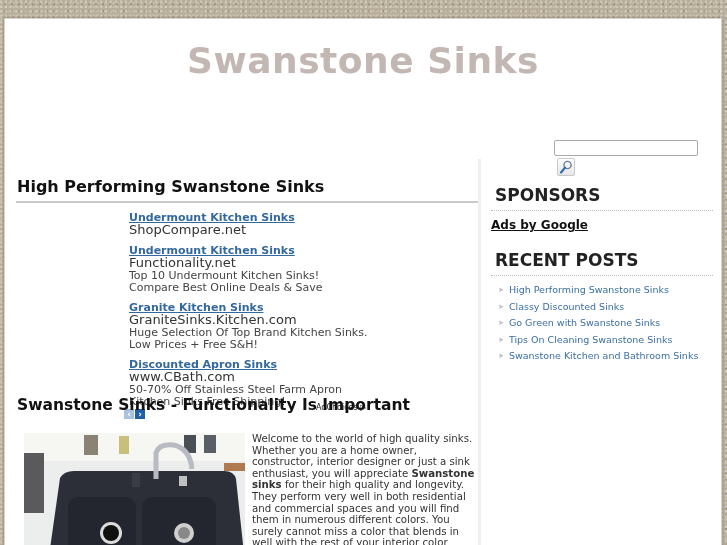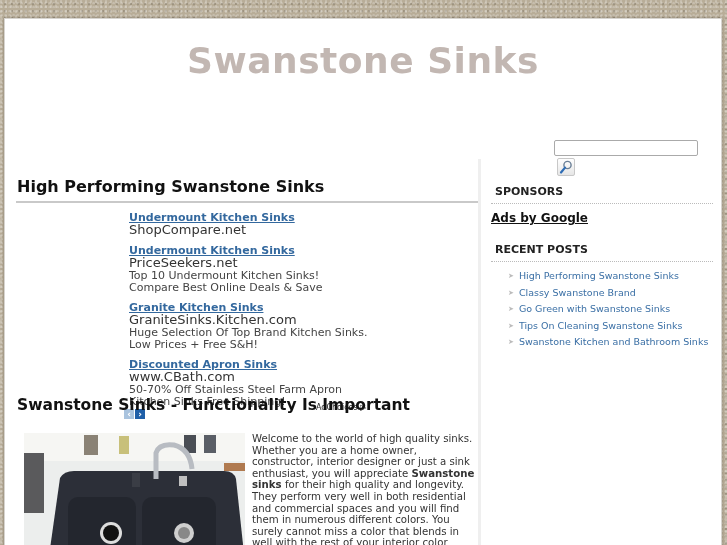--- a/index.html
+++ b/index.html
@@ -46,25 +46,25 @@
   .adnav span{display:inline-block;width:10px;height:10px;margin-right:1px;color:#fff;font-size:9px;line-height:10px;text-align:center;font-weight:bold;}
   .adchoices{position:absolute;left:300px;top:226px;font-size:8px;color:#222;}
   .main h2{position:absolute;top:219px;left:1px;margin:0;font-size:15.5px;font-weight:bold;color:#111;white-space:nowrap;}
   .photo{
     position:absolute;left:8px;top:256px;width:221px;height:130px;overflow:hidden;
     background:#e9eaea;
   }
   .intro{position:absolute;left:236px;top:256px;width:228px;font-size:10.2px;line-height:11.6px;color:#333;}
   .divider{position:absolute;left:473px;top:140px;width:3px;height:400px;background:#efefef;}
   .side{position:absolute;left:486px;top:158px;width:222px;}
-  .side h3{margin:0;font-size:11px;font-weight:bold;color:#222;padding:8px 0 5px 4px;border-bottom:1px dotted #bbb;}
+  .side h3{margin:0;font-size:17px;font-weight:bold;color:#222;padding:8px 0 5px 4px;border-bottom:1px dotted #bbb;}
   .side .abg{display:block;font-size:12px;font-weight:bold;text-decoration:underline;color:#111;margin:7px 0 2px 0;}
   .side .sp a{display:block;font-size:9.5px;color:#3a6fa5;text-decoration:underline;padding-left:6px;line-height:13.5px;}
   .side .recent{margin-top:10px;}
-  .side ul{list-style:none;margin:6px 0 0 14px;padding:0;}
+  .side ul{list-style:none;margin:6px 0 0 4px;padding:0;}
   .side li{font-size:9.5px;color:#3a6fa5;line-height:15.5px;padding-left:3px;}
   .side li .b{color:#bbb;font-size:7px;margin-right:5px;vertical-align:1px;}
 </style>
 </head>
 <body>
 
 <div class="wrap">
   <div class="site-title">Swanstone Sinks</div>
 
   <div class="search">
@@ -79,21 +79,21 @@
 
   <div class="main">
     <h1>High Performing Swanstone Sinks</h1>
     <div class="ads">
       <div class="ad">
         <a class="t">Undermount Kitchen Sinks</a>
         <span class="u">ShopCompare.net</span><br>
       </div>
       <div class="ad">
         <a class="t">Undermount Kitchen Sinks</a>
-        <span class="u">PriceSeekers.net</span><br>
+        <span class="u">Functionality.net</span><br>
         <span class="d">Top 10 Undermount Kitchen Sinks! Compare Best Online Deals &amp; Save</span>
       </div>
       <div class="ad">
         <a class="t">Granite Kitchen Sinks</a>
         <span class="u">GraniteSinks.Kitchen.com</span><br>
         <span class="d">Huge Selection Of Top Brand Kitchen Sinks. Low Prices + Free S&amp;H!</span>
       </div>
       <div class="ad">
         <a class="t">Discounted Apron Sinks</a>
         <span class="u">www.CBath.com</span><br>
@@ -140,20 +140,20 @@
 
   <div class="divider"></div>
 
   <div class="side">
     <h3>SPONSORS</h3>
     <a class="abg">Ads by Google</a>
     <div class="recent">
       <h3>RECENT POSTS</h3>
       <ul>
         <li><span class="b">➤</span><span>High Performing Swanstone Sinks</span></li>
-        <li><span class="b">➤</span><span>Classy Swanstone Brand</span></li>
+        <li><span class="b">➤</span><span>Classy Discounted Sinks</span></li>
         <li><span class="b">➤</span><span>Go Green with Swanstone Sinks</span></li>
         <li><span class="b">➤</span><span>Tips On Cleaning Swanstone Sinks</span></li>
         <li><span class="b">➤</span><span>Swanstone Kitchen and Bathroom Sinks</span></li>
       </ul>
     </div>
   </div>
 </div>
 
 </body></html>

